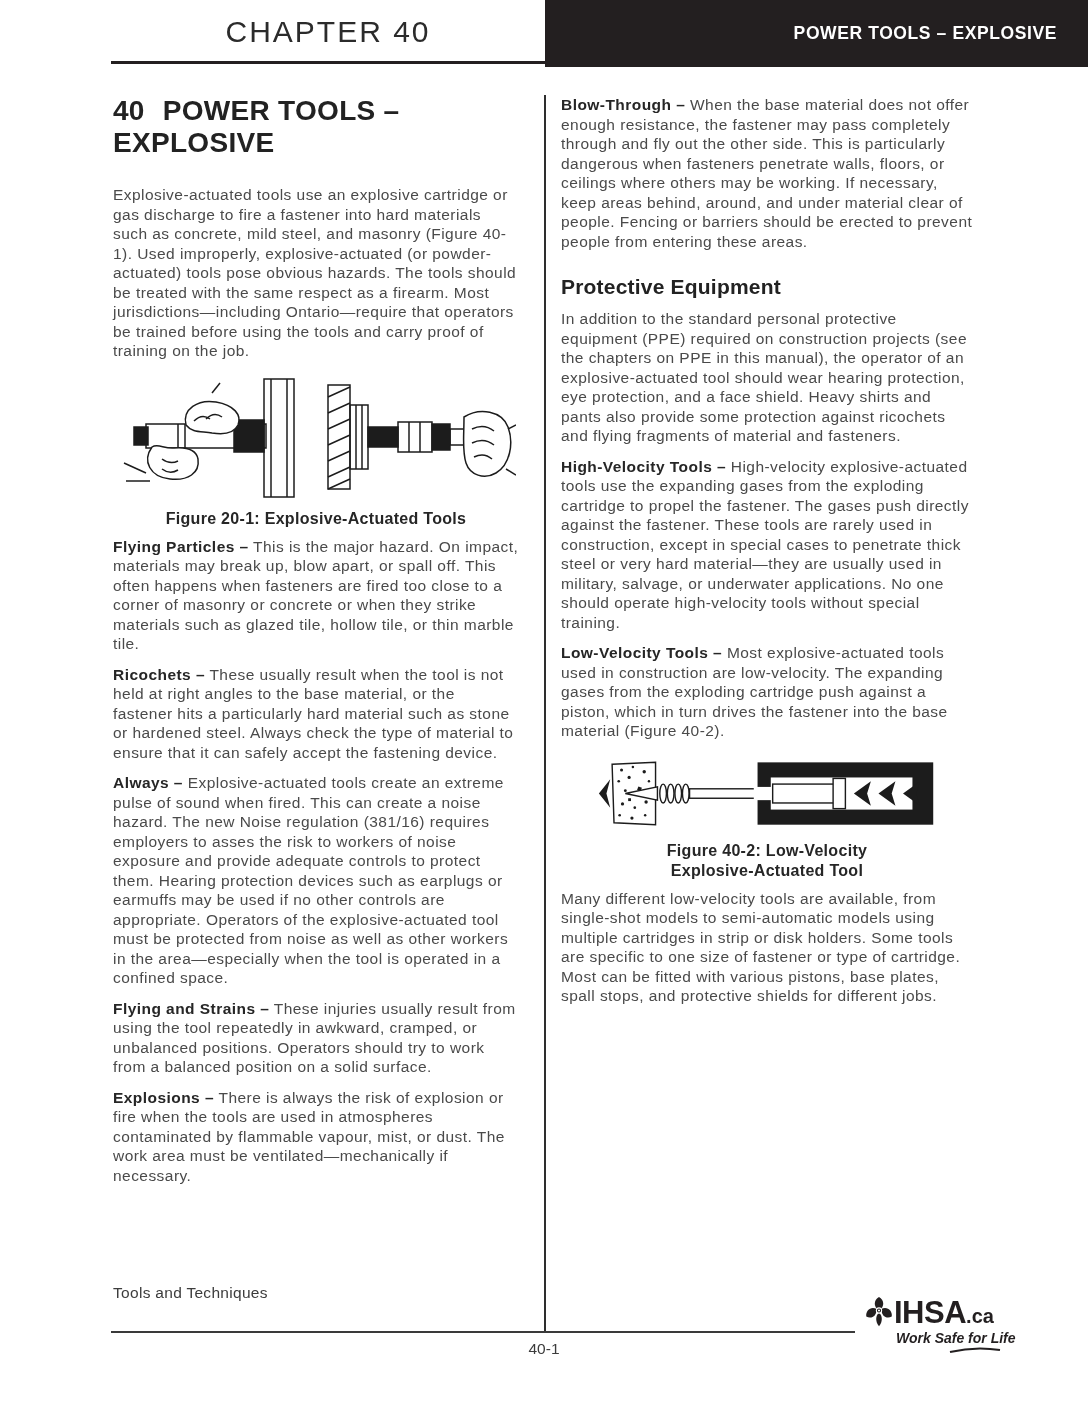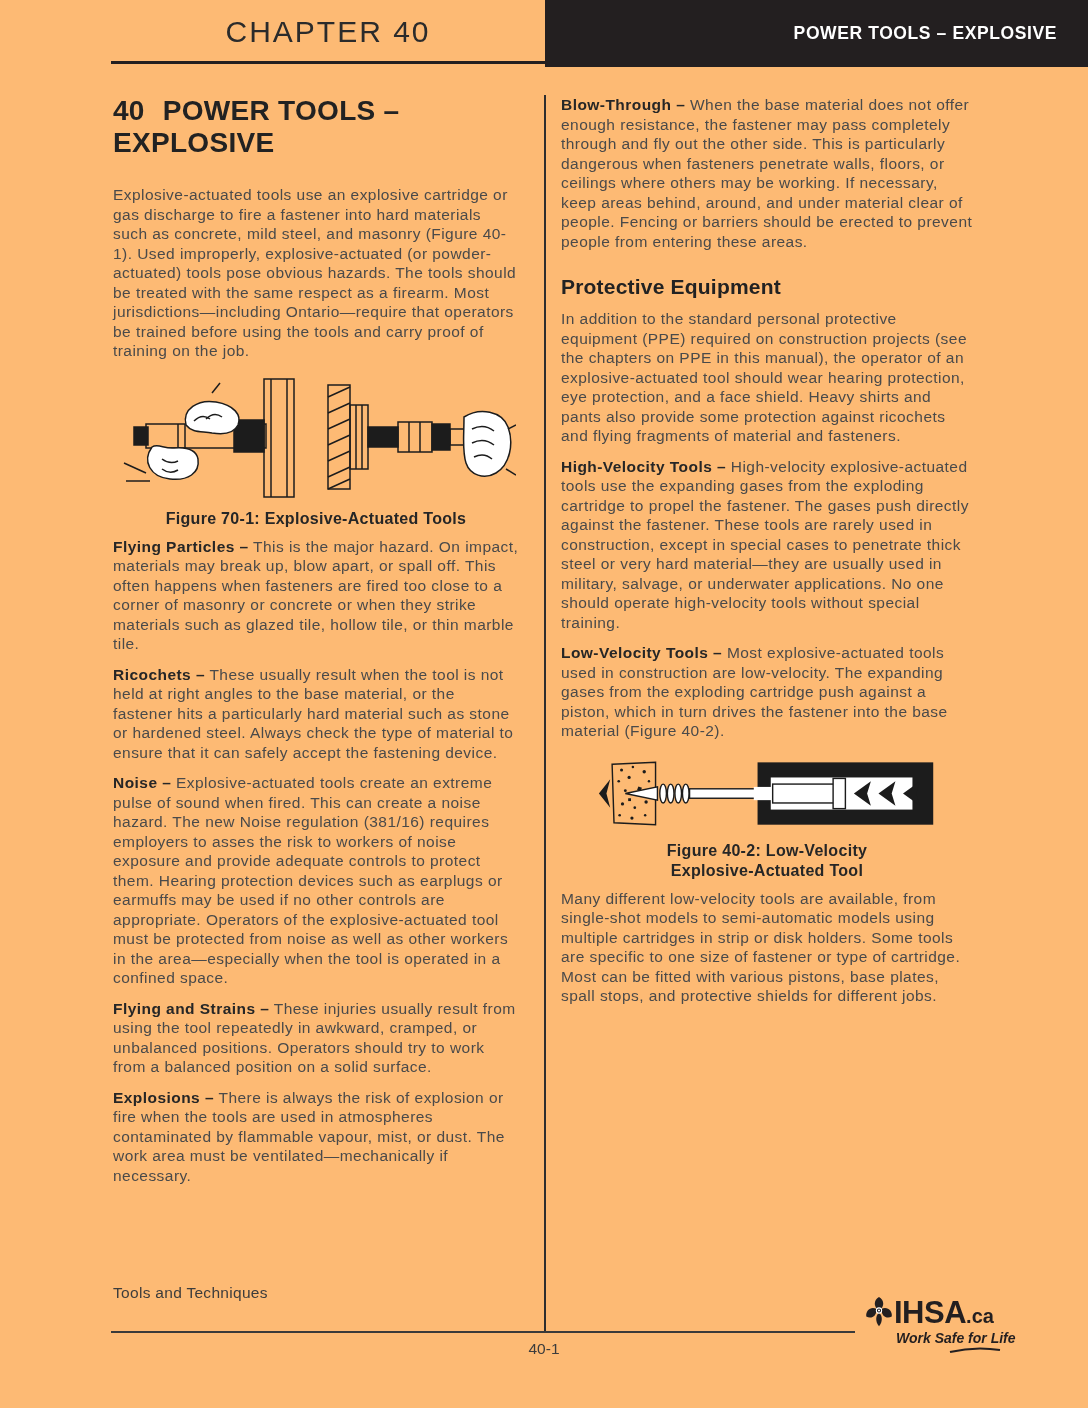--- a/index.html
+++ b/index.html
@@ -1,19 +1,19 @@
 <!DOCTYPE html>
 <html><head>
 <meta charset="utf-8">
 <style>
   * { margin:0; padding:0; box-sizing:border-box; }
   html,body { background:#e8e8e8; }
   .page {
     position:relative; width:1088px; height:1408px; margin:0 auto;
-    background:#fdba74; overflow:hidden;
+    background:#ffffff; overflow:hidden;
     font-family:"Liberation Sans","DejaVu Sans",sans-serif;
     color:#474747;
   }
   
   .chapter-block{
     position:absolute; left:111px; top:0; width:434px; height:64px;
     border-bottom:3px solid #231f20; text-align:center;
   }
   .chapter-title{
     font-size:30px; font-weight:300; letter-spacing:2px; color:#2b2b2b;
@@ -110,34 +110,34 @@
           <rect x="334" y="52" width="16" height="16"></rect>
 
           <path d="M348,40 C364,30 386,34 392,50 C398,66 394,88 380,96 C368,103 354,98 350,86 C346,74 348,60 348,40 Z" fill="#fff"></path>
           <path d="M356,52 q12,-6 22,2"></path>
             <path d="M356,66 q12,-6 22,2"></path>
             <path d="M358,80 q10,-5 18,2"></path>
           <line x1="392" y1="52" x2="400" y2="48"></line>
             <line x1="390" y1="92" x2="400" y2="98"></line>
         </g>
       </svg>
-      <div class="caption">Figure 70-1: Explosive-Actuated Tools</div>
+      <div class="caption">Figure 20-1: Explosive-Actuated Tools</div>
     </div>
 
 
     <p class="para">
       <b>Flying Particles –</b>
       <span>This is the major hazard. On impact, materials may break up, blow apart, or spall off. This often happens when fasteners are fired too close to a corner of masonry or concrete or when they strike materials such as glazed tile, hollow tile, or thin marble tile.</span>
     </p>
     <p class="para">
       <b>Ricochets –</b>
       <span>These usually result when the tool is not held at right angles to the base material, or the fastener hits a particularly hard material such as stone or hardened steel. Always check the type of material to ensure that it can safely accept the fastening device.</span>
     </p>
     <p class="para">
-      <b>Noise –</b>
+      <b>Always –</b>
       <span>Explosive-actuated tools create an extreme pulse of sound when fired. This can create a noise hazard. The new Noise regulation (381/16) requires employers to asses the risk to workers of noise exposure and provide adequate controls to protect them. Hearing protection devices such as earplugs or earmuffs may be used if no other controls are appropriate. Operators of the explosive-actuated tool must be protected from noise as well as other workers in the area—especially when the tool is operated in a confined space.</span>
     </p>
     <p class="para">
       <b>Flying and Strains –</b>
       <span>These injuries usually result from using the tool repeatedly in awkward, cramped, or unbalanced positions. Operators should try to work from a balanced position on a solid surface.</span>
     </p>
     <p class="para">
       <b>Explosions –</b>
       <span>There is always the risk of explosion or fire when the tools are used in atmospheres contaminated by flammable vapour, mist, or dust. The work area must be ventilated—mechanically if necessary.</span>
     </p>

